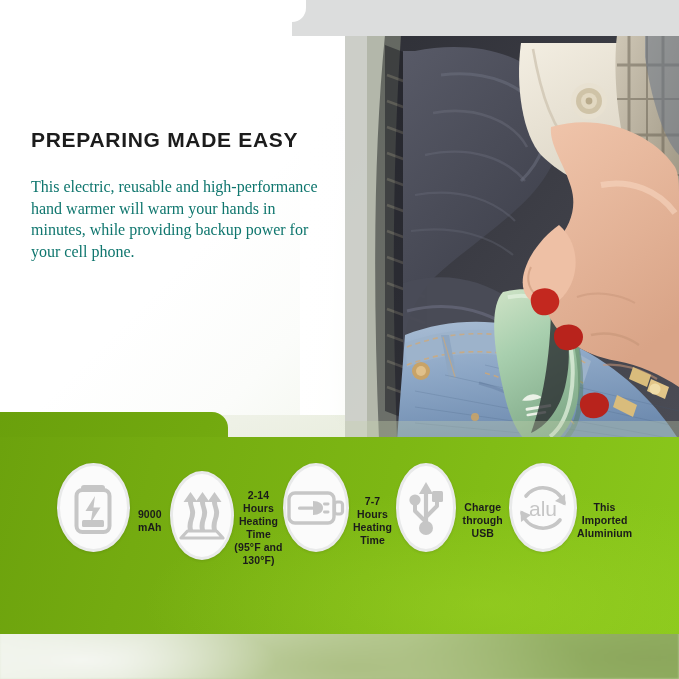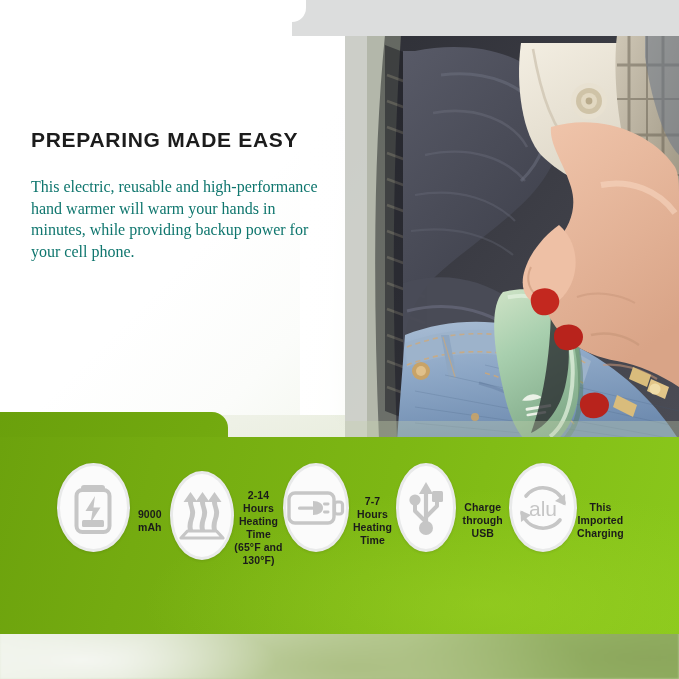--- a/index.html
+++ b/index.html
@@ -344,21 +344,21 @@
             <path d="M15 44 C13 36 18 32 17 25 C16.4 21 15 19 15 16 L10.5 16 L17.5 6 L24.5 16 L20 16 C20 19.5 21.4 21.5 22 25 C23 32 18 36 20 44 Z"></path>
             <path d="M27 44 C25 36 30 32 29 25 C28.4 21 27 19 27 16 L22.5 16 L29.5 6 L36.5 16 L32 16 C32 19.5 33.4 21.5 34 25 C35 32 30 36 32 44 Z"></path>
             <path d="M39 44 C37 36 42 32 41 25 C40.4 21 39 19 39 16 L34.5 16 L41.5 6 L48.5 16 L44 16 C44 19.5 45.4 21.5 46 25 C47 32 42 36 44 44 Z"></path>
           </g>
           <path d="M14.5 45 L43.5 45 L50 52 L8 52 Z" fill="none" stroke="#c6c6c6" stroke-width="3.2" stroke-linejoin="round"></path>
         </svg>
       </div>
       <div class="flabel">
         <span>2-14 Hours</span>
         <span class="l2">Heating Time</span>
-        <span class="l3">(65°F and 130°F)</span>
+        <span class="l3">(95°F and 130°F)</span>
       </div>
     </div>
 
     <div class="feature">
       <div class="circle">
         <svg width="60" height="48" viewBox="0 0 60 48">
           <rect x="3" y="9" width="45" height="30" rx="6" fill="none" stroke="#c6c6c6" stroke-width="3.4"></rect>
           <rect x="48.5" y="18" width="8" height="12" rx="2.6" fill="none" stroke="#c6c6c6" stroke-width="3.2"></rect>
           <path d="M27 17 C33 17 37 20.2 37 24 C37 27.8 33 31 27 31 L27 17 Z" fill="#c6c6c6"></path>
           <rect x="12" y="22.4" width="16" height="3.4" rx="1.6" fill="#c6c6c6"></rect>
@@ -397,20 +397,20 @@
         <svg width="62" height="62" viewBox="0 0 62 62">
           <path d="M14 19 A22 22 0 0 1 52 26" fill="none" stroke="#c6c6c6" stroke-width="3.6" stroke-linecap="round"></path>
           <path d="M53 17 L53.5 28.5 L43 24 Z" fill="#c6c6c6"></path>
           <path d="M48 43 A22 22 0 0 1 10 36" fill="none" stroke="#c6c6c6" stroke-width="3.6" stroke-linecap="round"></path>
           <path d="M9 45 L8.5 33.5 L19 38 Z" fill="#c6c6c6"></path>
           <text x="31" y="39" text-anchor="middle" font-family="Liberation Sans, sans-serif" font-size="21" fill="#c6c6c6">alu</text>
         </svg>
       </div>
       <div class="flabel">
         <span>This Imported</span>
-        <span class="l2">Charging</span>
+        <span class="l2">Aluminium</span>
         
       </div>
     </div>
 
   </div>
 
 </div>
 
 </body></html>

